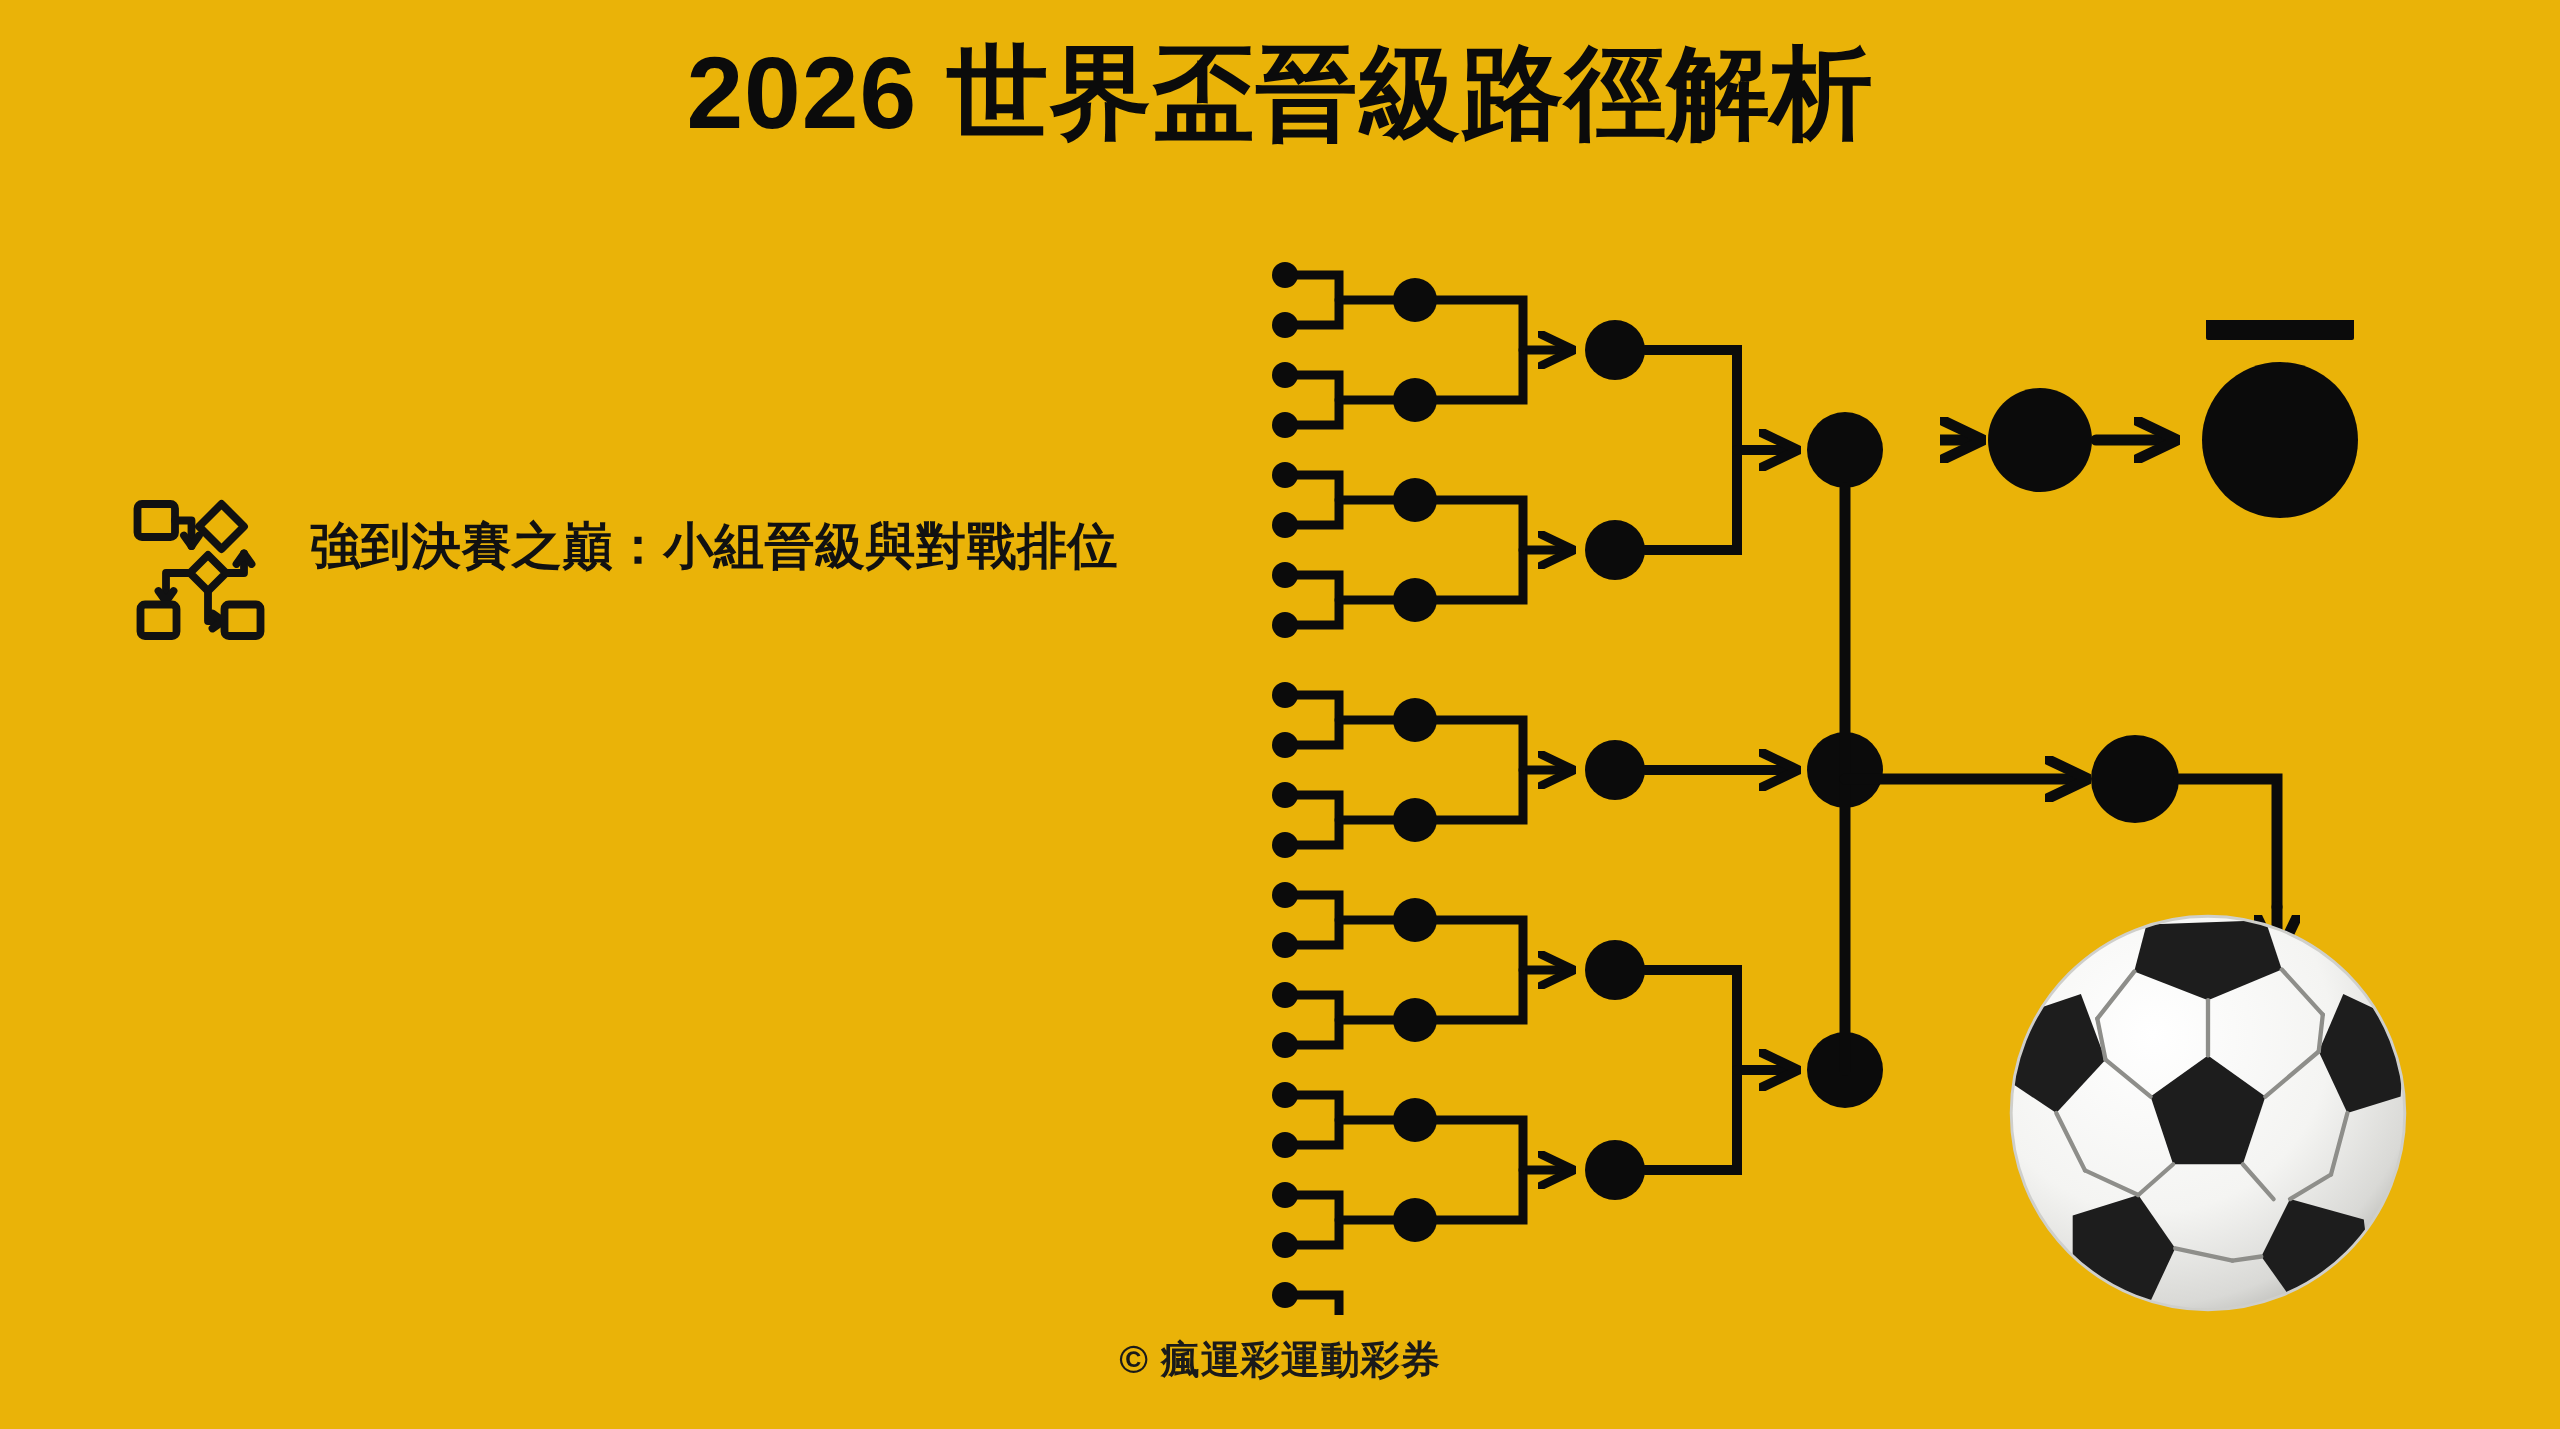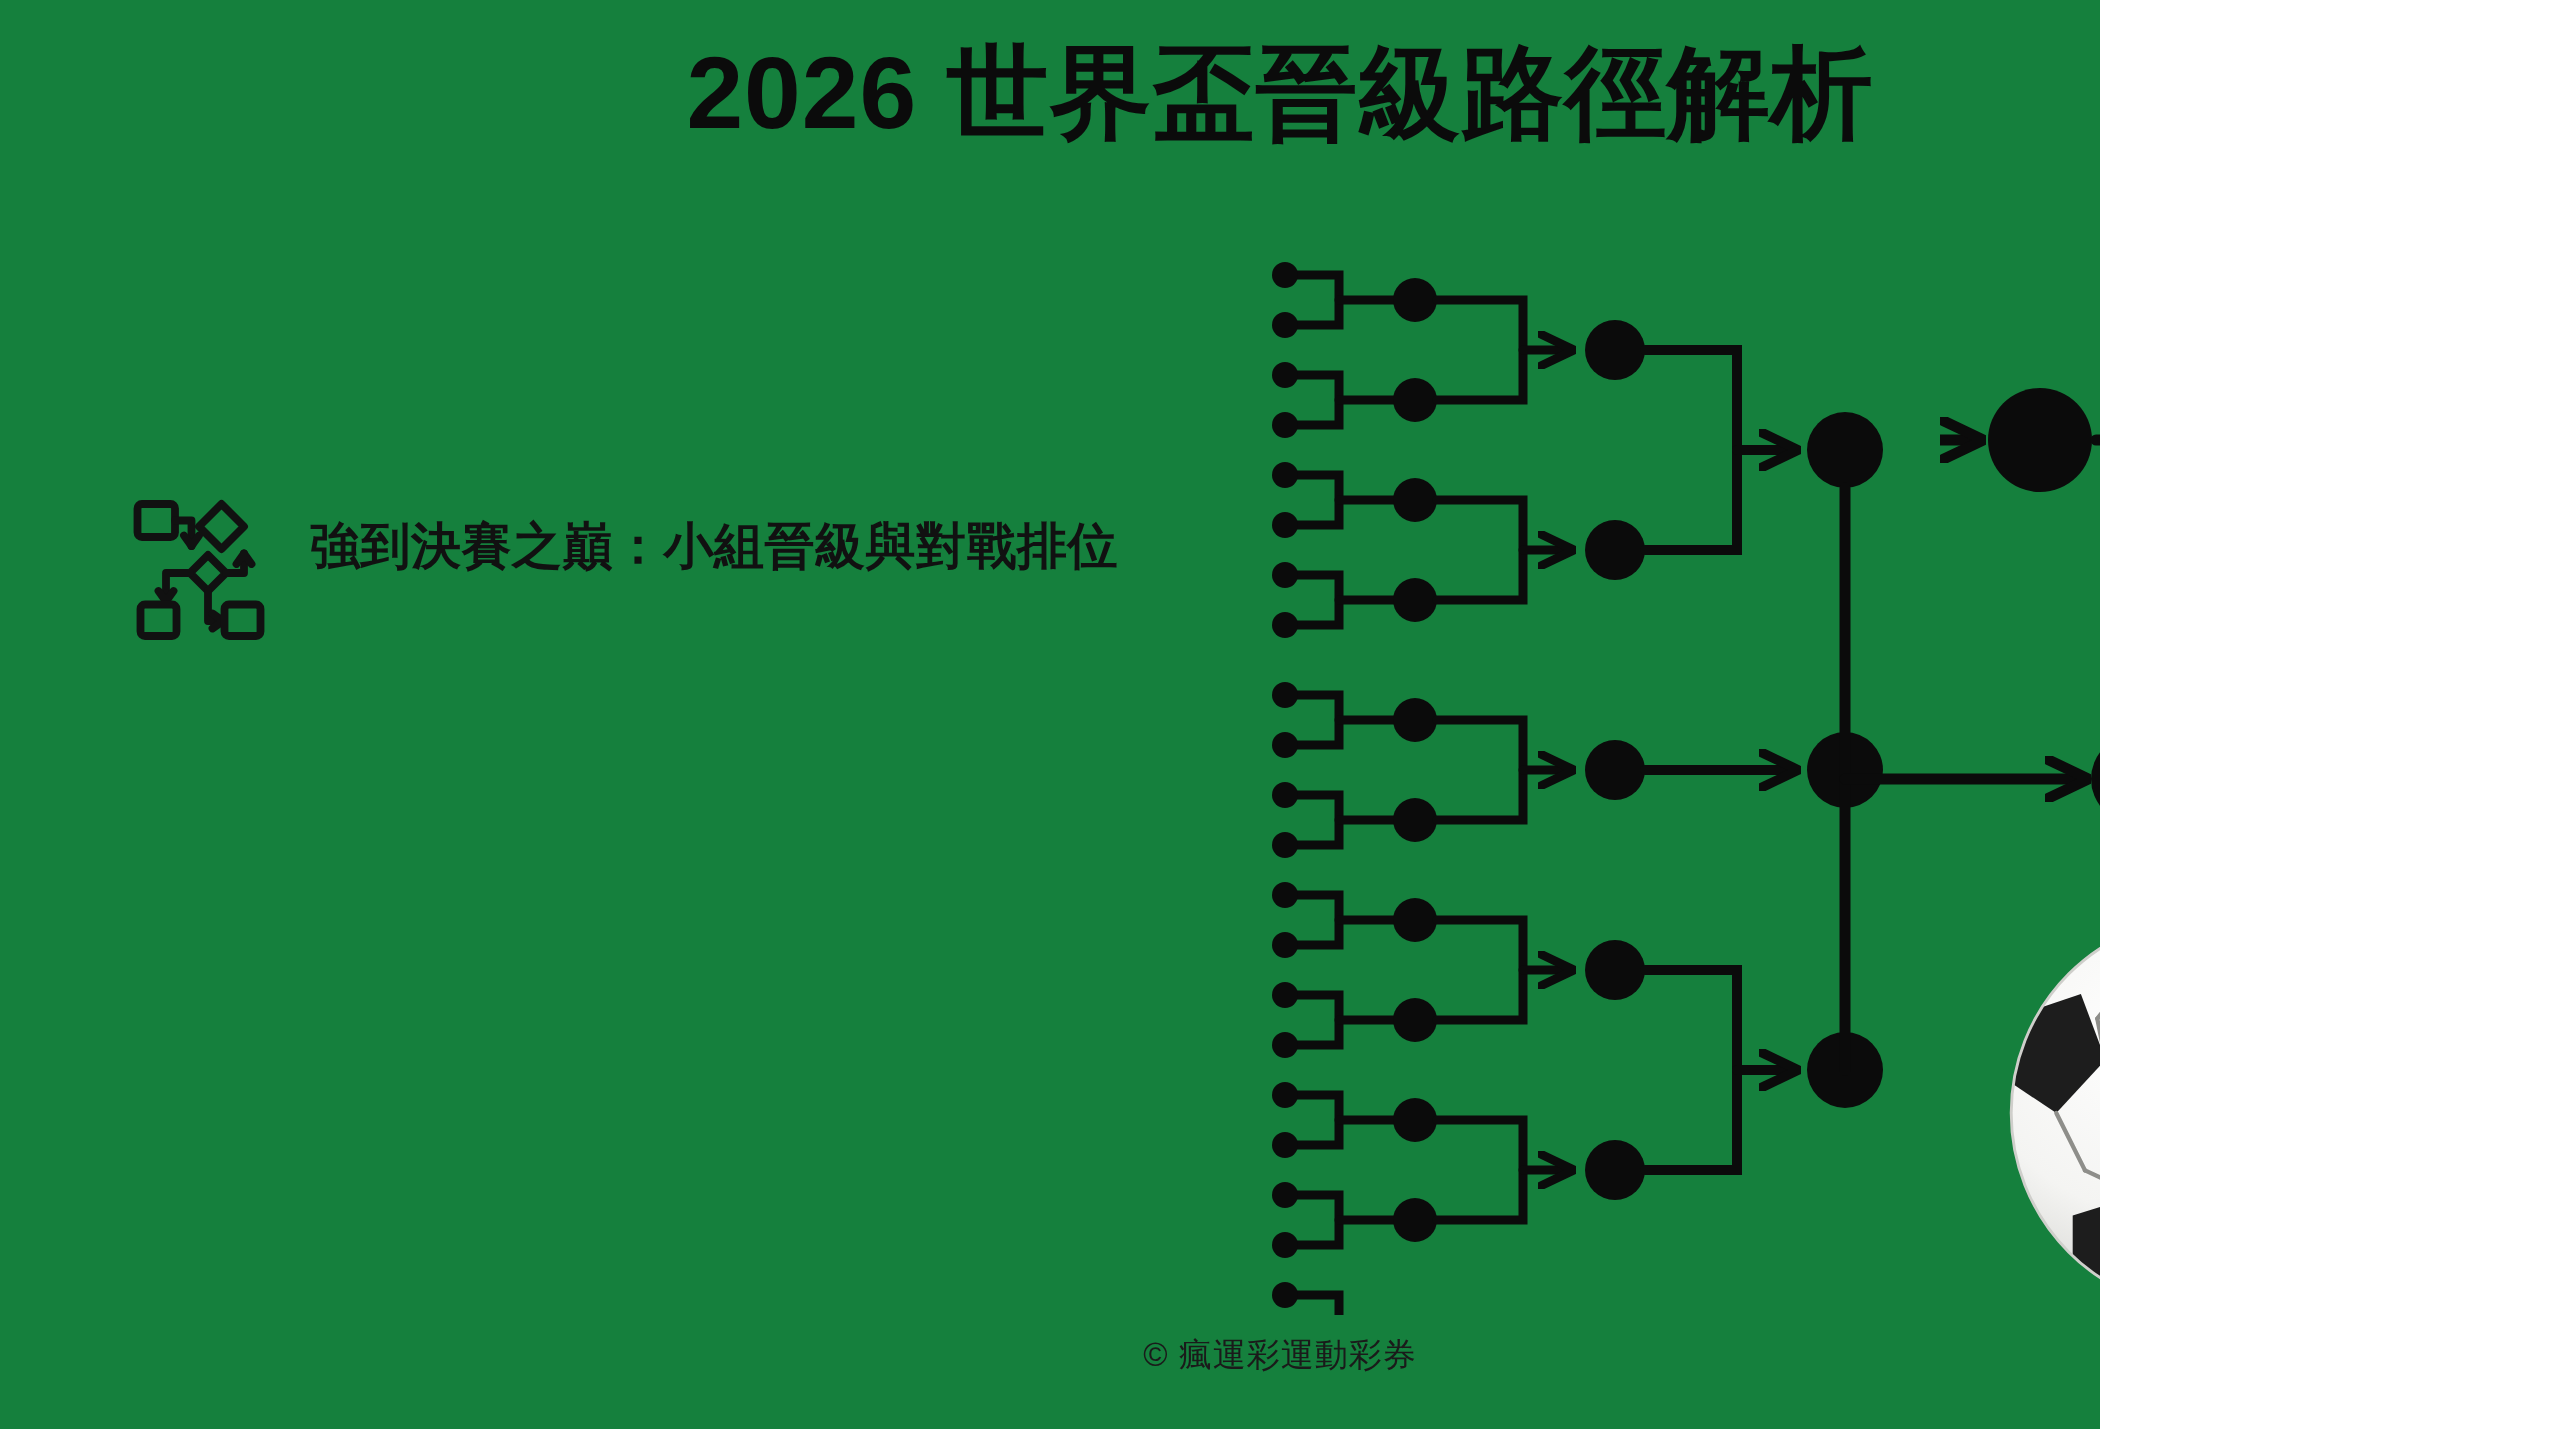--- a/index.html
+++ b/index.html
@@ -6,23 +6,23 @@
   html, body {
     margin: 0;
     padding: 0;
     background: #ffffff;
   }
   body {
     font-family: "Liberation Sans", "DejaVu Sans", sans-serif;
   }
   #stage {
     position: relative;
-    width: 2100px;
+    width: 2560px;
     height: 1429px;
-    background: #15803d;
+    background: #eab308;
     overflow: hidden;
   }
 
   
   #page-title {
     position: absolute;
     left: 0;
     top: 30px;
     width: 2560px;
     text-align: center;
@@ -84,22 +84,22 @@
   }
   #soccer-ball svg { display: block; width: 410px; height: 410px; }
 
   
   #footer {
     position: absolute;
     left: 0;
     top: 1333px;
     width: 2560px;
     text-align: center;
-    font-size: 33px;
-    font-weight: 400;
+    font-size: 39px;
+    font-weight: 700;
     color: #1a1a1a;
     letter-spacing: 1px;
   }
 </style>
 </head>
 <body>
 
 <div id="stage">
 
   <div id="page-title">2026 世界盃晉級路徑解析</div>

